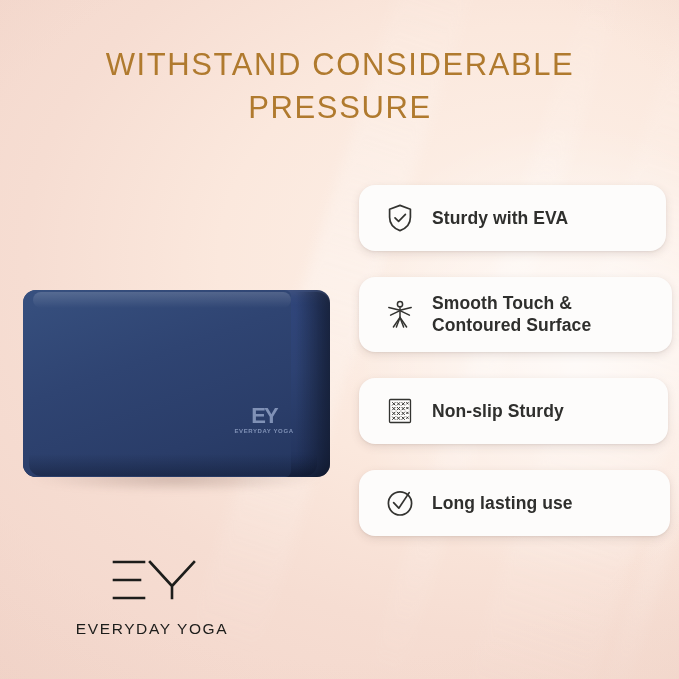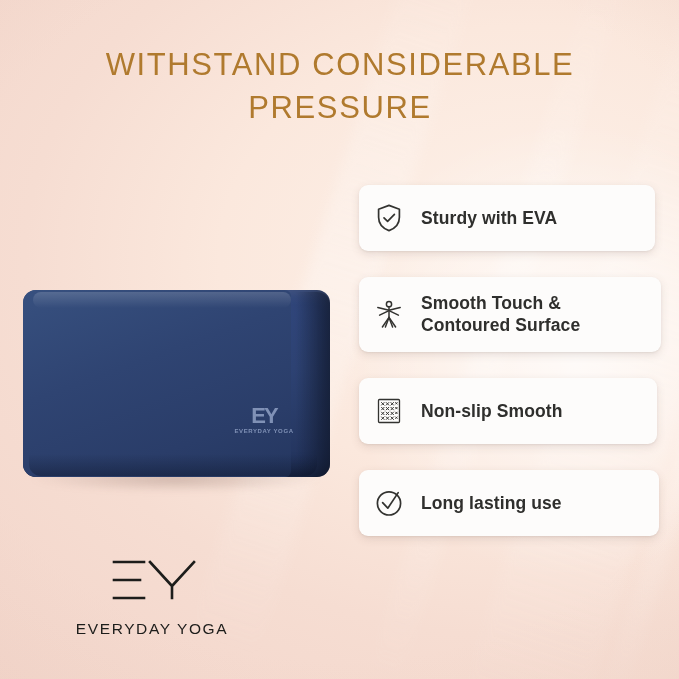--- a/index.html
+++ b/index.html
@@ -165,22 +165,22 @@
     left: 359px;
     top: 185px;
     width: 296px;
   }
   .card {
     position: relative;
     display: flex;
     align-items: center;
     gap: 14px;
     background: #fdfcfb;
-    border-radius: 9px;
-    padding: 15px 14px 15px 12px;
+    border-radius: 16px;
+    padding: 15px 14px 15px 23px;
     margin-bottom: 26px;
     box-shadow: 0 3px 9px rgba(120,95,85,0.16), 0 1px 2px rgba(120,95,85,0.10);
   }
   .card .icon {
     flex: 0 0 36px;
     width: 36px;
     height: 36px;
     display: flex;
     align-items: center;
     justify-content: center;
@@ -290,21 +290,21 @@
             <path d="M7.5 11.3l2.6 2.6M12.2 11.3l2.6 2.6M16.9 11.3l2.6 2.6M21.6 11.3l1.6 1.6"></path>
             <path d="M10.1 11.3 7.5 13.9M14.8 11.3l-2.6 2.6M19.5 11.3l-2.6 2.6M23.2 11.3l-1.6 1.6"></path>
             <path d="M7.5 16.1l2.6 2.6M12.2 16.1l2.6 2.6M16.9 16.1l2.6 2.6M21.6 16.1l1.6 1.6"></path>
             <path d="M10.1 16.1 7.5 18.7M14.8 16.1l-2.6 2.6M19.5 16.1l-2.6 2.6M23.2 16.1l-1.6 1.6"></path>
             <path d="M7.5 20.9l2.6 2.6M12.2 20.9l2.6 2.6M16.9 20.9l2.6 2.6M21.6 20.9l1.6 1.6"></path>
             <path d="M10.1 20.9 7.5 23.5M14.8 20.9l-2.6 2.6M19.5 20.9l-2.6 2.6M23.2 20.9l-1.6 1.6"></path>
           </g>
         </svg>
       </span>
       <span class="label">
-        <span>Non-slip Smooth</span>
+        <span>Non-slip Sturdy</span>
       </span>
     </div>
 
     <div class="card c4">
       <span class="icon">
         <svg width="32" height="32" viewBox="0 0 32 32" fill="none" stroke="#333330" stroke-width="1.7" stroke-linecap="round" stroke-linejoin="round">
           <circle cx="16" cy="16.4" r="11.6"></circle>
           <path d="M9.6 15.6l5.2 5.6L25.2 5.6"></path>
         </svg>
       </span>

